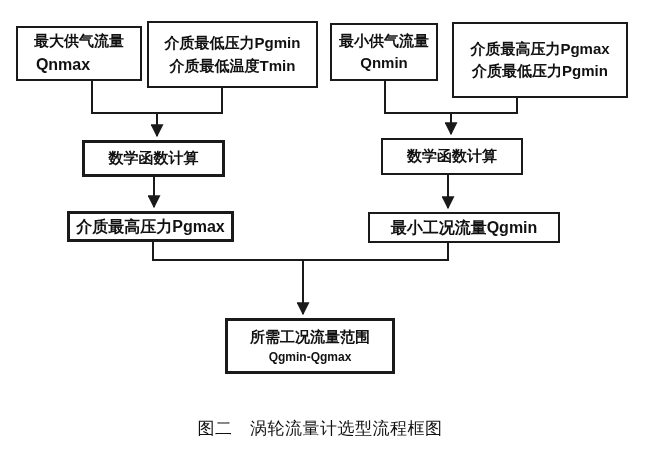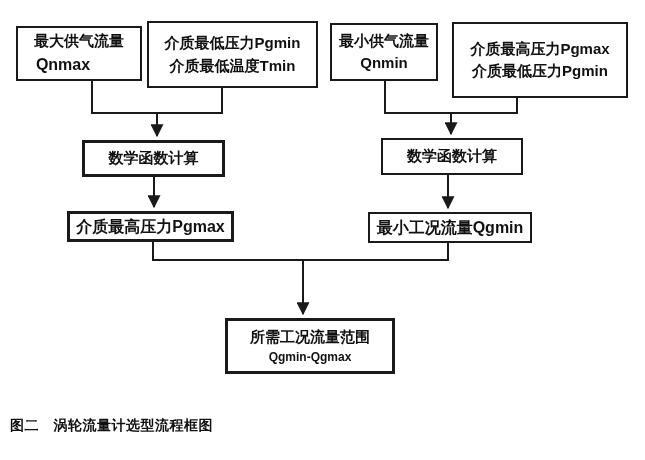--- a/index.html
+++ b/index.html
@@ -29,36 +29,36 @@
   .box span { display: block; white-space: nowrap; }
 
   .b-qnmax  { left: 6px;   top: 26px;  width: 126px; height: 55px; font-size: 15px; }
   .b-qnmax .line2 { font-size: 16px; transform: translateX(-16px); }
   .b-pgmin  { left: 137px; top: 21px;  width: 171px; height: 67px; font-size: 15px; }
   .b-qnmin  { left: 320px; top: 23px;  width: 108px; height: 58px; font-size: 15px; }
   .b-pgmax  { left: 442px; top: 22px;  width: 176px; height: 76px; font-size: 15px; }
   .b-mathl  { left: 72px;  top: 140px; width: 143px; height: 37px; font-size: 15px; border-width: 3px; }
   .b-mathr  { left: 371px; top: 138px; width: 142px; height: 37px; font-size: 15px; }
   .b-qgmax  { left: 57px;  top: 211px; width: 167px; height: 31px; font-size: 16px; border-width: 3px; }
-  .b-qgmin  { left: 358px; top: 212px; width: 164px; height: 31px; font-size: 16px; }
+  .b-qgmin  { left: 358px; top: 212px; width: 192px; height: 31px; font-size: 16px; }
   .b-result { left: 215px; top: 318px; width: 170px; height: 56px; font-size: 15px; border-width: 3px; }
   .b-result .line2 { font-size: 12px; }
 
   .connectors {
     position: absolute;
     left: 0; top: 0;
     width: 645px; height: 460px;
   }
   .caption {
     position: absolute;
     left: 0; top: 417px;
     width: 620px;
-    text-align: left;
-    font-size: 14px;
-    font-weight: bold;
+    text-align: center;
+    font-size: 17px;
+    font-weight: normal;
     letter-spacing: 0.5px;
   }
 </style>
 </head>
 <body>
 
 <div class="stage">
 
   <svg class="connectors" viewBox="0 0 645 460" xmlns="http://www.w3.org/2000/svg">
     <defs>

